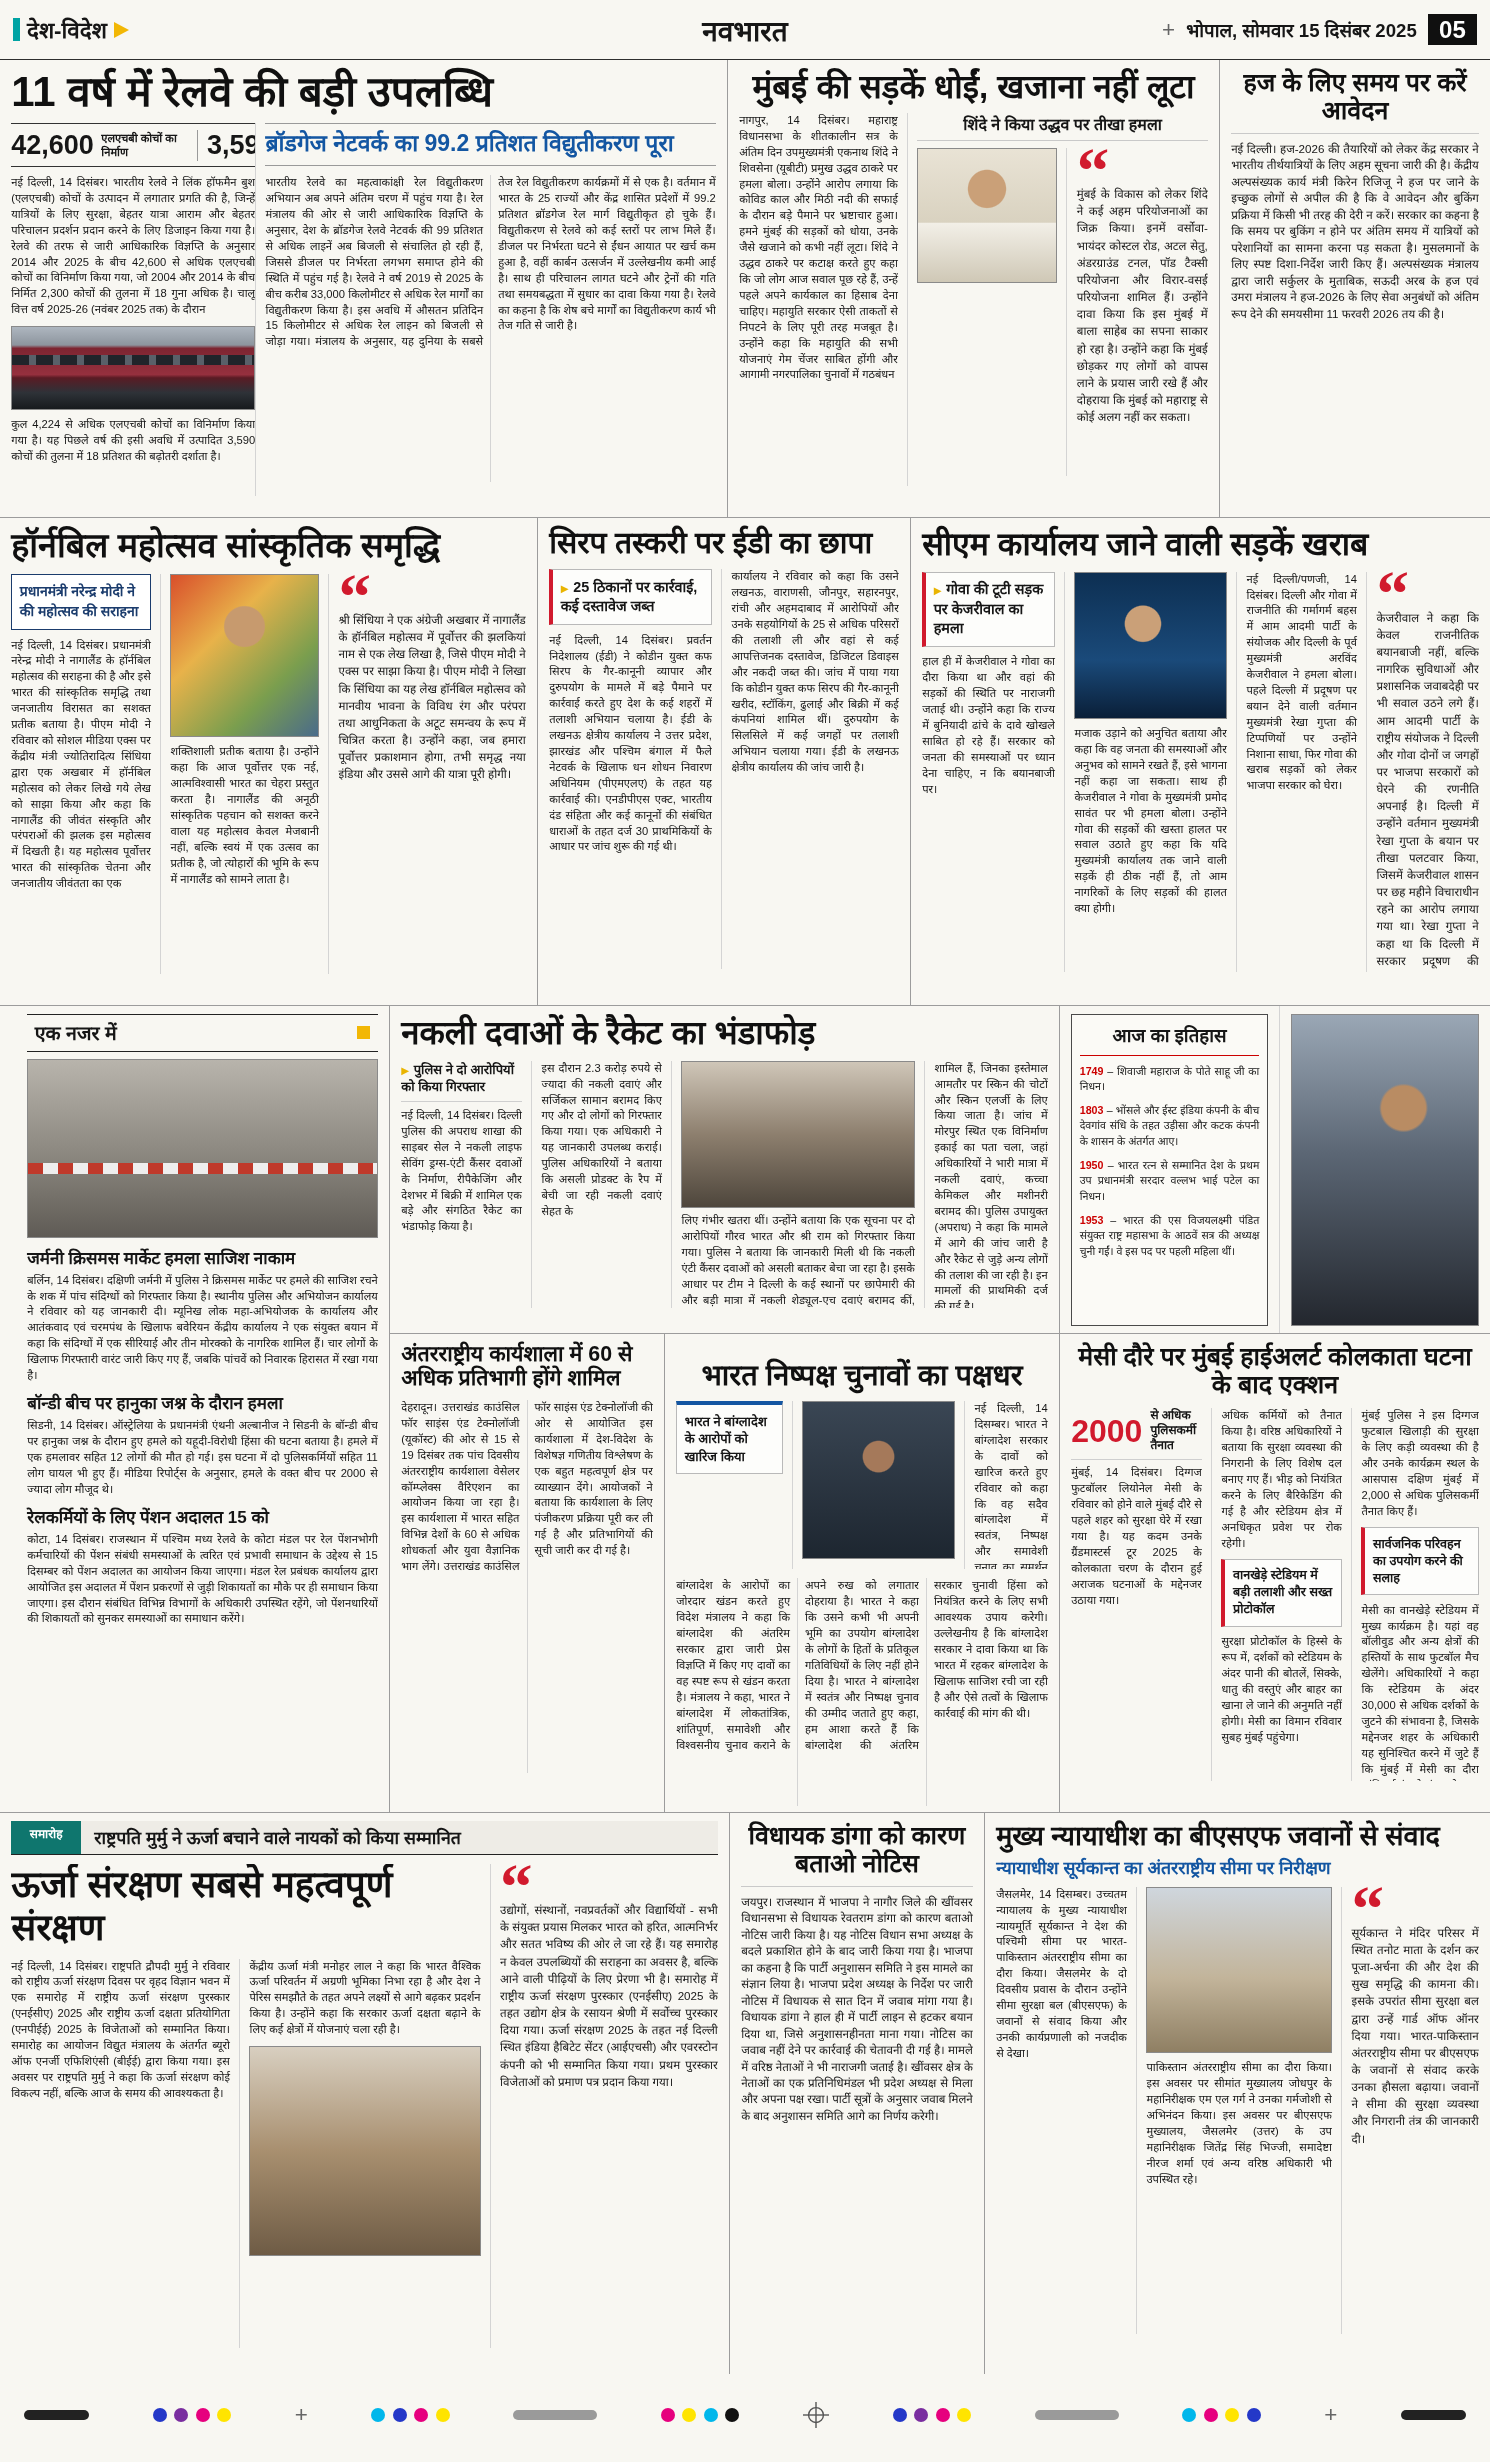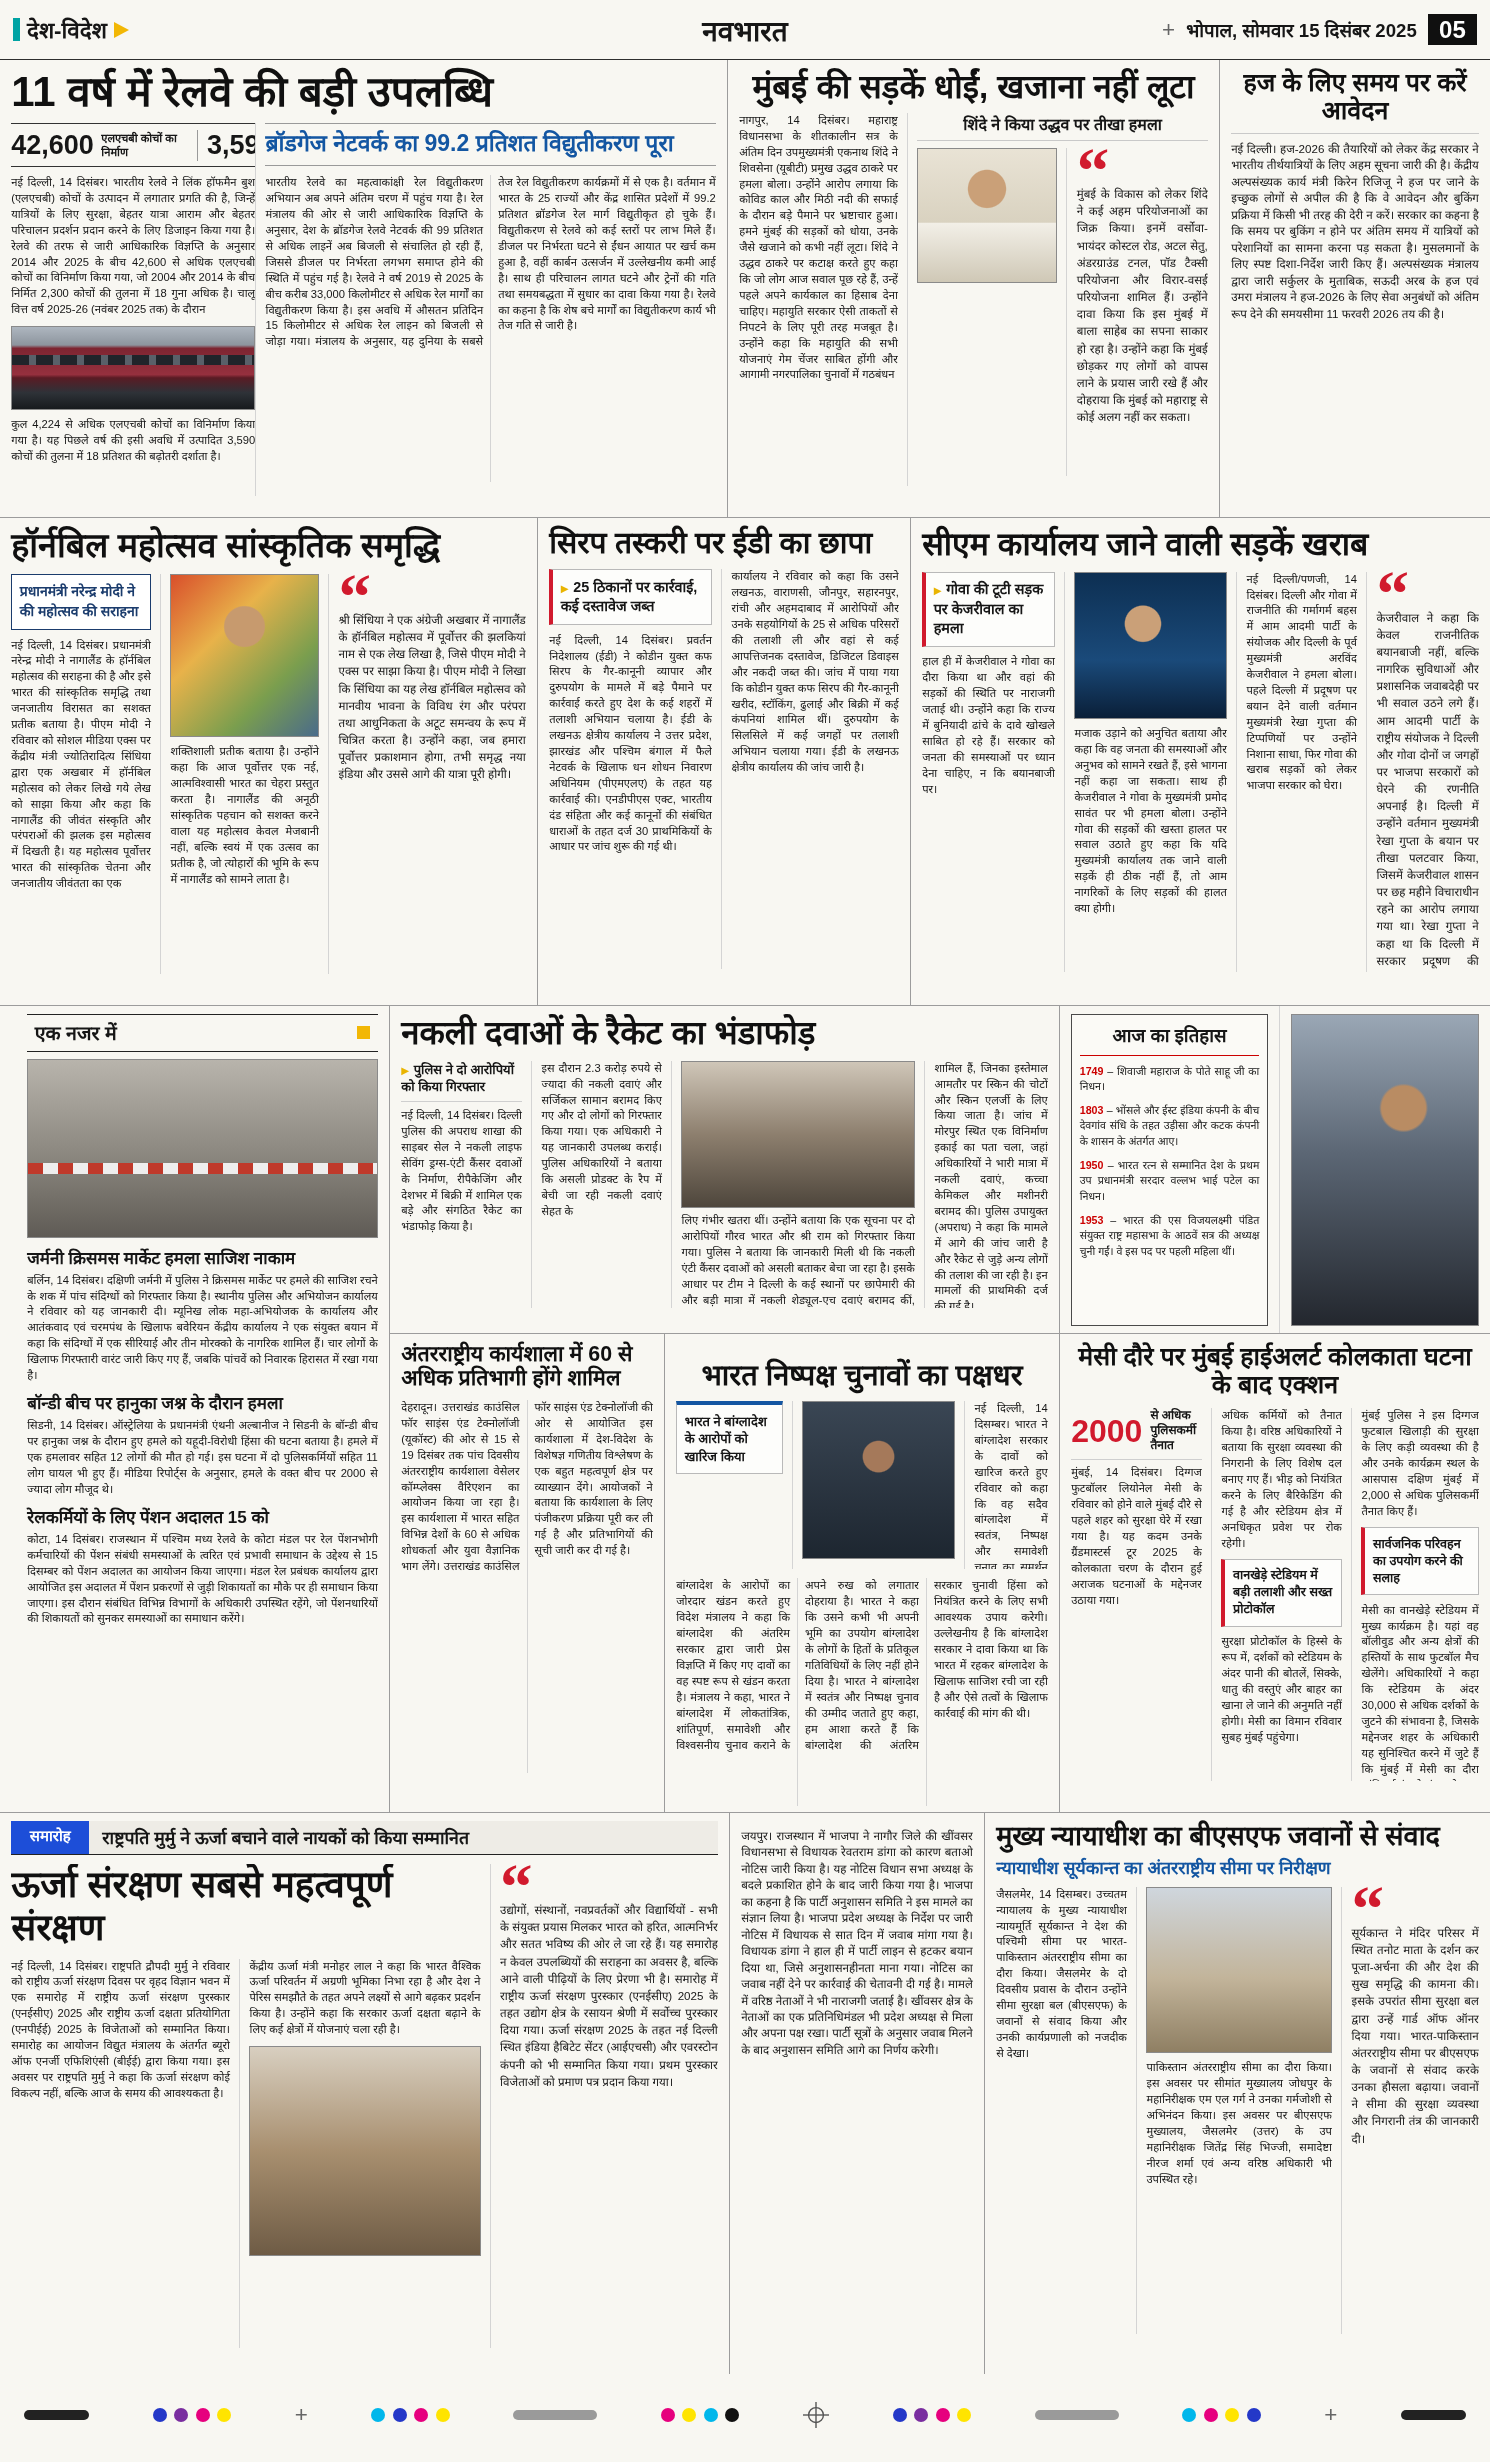--- a/index.html
+++ b/index.html
@@ -59,21 +59,21 @@
   .histhead { text-align:center; font-size:18.6px; font-weight:bold; border-bottom:1.9px solid #c00; padding-bottom:8px; margin-bottom:7.5px; }
   .hentry { font-size:10.7px; line-height:1.45; margin-bottom:8.4px; break-inside:avoid; text-align:justify; }
   .hyear { font-weight:bold; color:#c00; }
 
   
   .bignum { color:#d11a2d; font-size:32px; font-weight:bold; line-height:1; }
   .bignum-label { font-size:12px; font-weight:bold; line-height:1.25; }
 
   
   .cstrip { display:flex; align-items:stretch; border-bottom:1.9px solid #222; }
-  .kicker { background:#1d4ed8; color:#fff; font-weight:bold; font-size:15px; padding:4.7px 18.6px; }
+  .kicker { background:#0f766e; color:#fff; font-weight:bold; font-size:12px; padding:4.7px 18.6px; }
   .topline { font-size:17.7px; font-weight:bold; padding:4.7px 13px; background:#eeece6; flex:1; }
 
   .bluesub { color:#1356a2; font-size:17.7px; font-weight:bold; margin:3.7px 0 7.5px; }
 
   
   .ph-shinde { background:radial-gradient(circle at 50% 30%, #caa078 0 16%, rgba(0,0,0,0) 17%), linear-gradient(180deg,#e9e3d5 0%,#d9d2c0 55%,#f2efe7 56%,#cfc8b6 100%); }
   .ph-modi { background:radial-gradient(circle at 50% 32%, #c79a6e 0 15%, rgba(0,0,0,0) 16%), linear-gradient(135deg,#d94f2b 0%,#e8b24a 35%,#7a9e4e 70%,#4a6b8a 100%); }
   .ph-kejriwal { background:radial-gradient(circle at 45% 35%, #caa078 0 14%, rgba(0,0,0,0) 15%), linear-gradient(180deg,#0d2f52 0%,#1a4a7a 60%,#0a1f38 100%); }
   .ph-germany { background:linear-gradient(180deg,#b8b4ac 0%,#8a867e 55%,#5f5b55 100%); }
   .tape { position:absolute; top:58%; left:0; right:0; height:11.2px; background:repeating-linear-gradient(90deg,#c0392b 0 15px,#eeeeee 15px 30px); }
@@ -351,20 +351,21 @@
           </div>
         </div>
         <div class="fcol quoteblk" style="width:228px;">
           <span class="qmark" style="left:9.3px;">“</span>
           <p class="quotetxt">उद्योगों, संस्थानों, नवप्रवर्तकों और विद्यार्थियों - सभी के संयुक्त प्रयास मिलकर भारत को हरित, आत्मनिर्भर और सतत भविष्य की ओर ले जा रहे हैं। यह समारोह न केवल उपलब्धियों की सराहना का अवसर है, बल्कि आने वाली पीढ़ियों के लिए प्रेरणा भी है। समारोह में राष्ट्रीय ऊर्जा संरक्षण पुरस्कार (एनईसीए) 2025 के तहत उद्योग क्षेत्र के रसायन श्रेणी में सर्वोच्च पुरस्कार दिया गया। ऊर्जा संरक्षण 2025 के तहत नई दिल्ली स्थित इंडिया हैबिटेट सेंटर (आईएचसी) और एवरस्टोन कंपनी को भी सम्मानित किया गया। प्रथम पुरस्कार विजेताओं को प्रमाण पत्र प्रदान किया गया।</p>
         </div>
       </div>
     </section>
 
     <section class="blk rb" style="width:255px;">
+      <h2 class="hl" style="font-size:25px; text-align:center; border-bottom:0.9px solid #c9c9c9; padding-bottom:7.5px;">विधायक डांगा को कारण बताओ नोटिस</h2>
       <p class="bodytxt" style="margin-top:7.5px; font-size:11.6px;">जयपुर। राजस्थान में भाजपा ने नागौर जिले की खींवसर विधानसभा से विधायक रेवतराम डांगा को कारण बताओ नोटिस जारी किया है। यह नोटिस विधान सभा अध्यक्ष के बदले प्रकाशित होने के बाद जारी किया गया है। भाजपा का कहना है कि पार्टी अनुशासन समिति ने इस मामले का संज्ञान लिया है। भाजपा प्रदेश अध्यक्ष के निर्देश पर जारी नोटिस में विधायक से सात दिन में जवाब मांगा गया है। विधायक डांगा ने हाल ही में पार्टी लाइन से हटकर बयान दिया था, जिसे अनुशासनहीनता माना गया। नोटिस का जवाब नहीं देने पर कार्रवाई की चेतावनी दी गई है। मामले में वरिष्ठ नेताओं ने भी नाराजगी जताई है। खींवसर क्षेत्र के नेताओं का एक प्रतिनिधिमंडल भी प्रदेश अध्यक्ष से मिला और अपना पक्ष रखा। पार्टी सूत्रों के अनुसार जवाब मिलने के बाद अनुशासन समिति आगे का निर्णय करेगी।</p>
     </section>
 
     <section class="blk" style="flex:1;">
       <h2 class="hl" style="font-size:27px;">मुख्य न्यायाधीश का बीएसएफ जवानों से संवाद</h2>
       <div class="bluesub">न्यायाधीश सूर्यकान्त का अंतरराष्ट्रीय सीमा पर निरीक्षण</div>
       <div class="flexrow" style="height:447px;">
         <div class="fcol bodytxt" style="width:140px;">जैसलमेर, 14 दिसम्बर। उच्चतम न्यायालय के मुख्य न्यायाधीश न्यायमूर्ति सूर्यकान्त ने देश की पश्चिमी सीमा पर भारत-पाकिस्तान अंतरराष्ट्रीय सीमा का दौरा किया। जैसलमेर के दो दिवसीय प्रवास के दौरान उन्होंने सीमा सुरक्षा बल (बीएसएफ) के जवानों से संवाद किया और उनकी कार्यप्रणाली को नजदीक से देखा।</div>
         <div class="fcol" style="width:205px;">
           <div class="photo ph-cji" style="height:166px;"></div>

